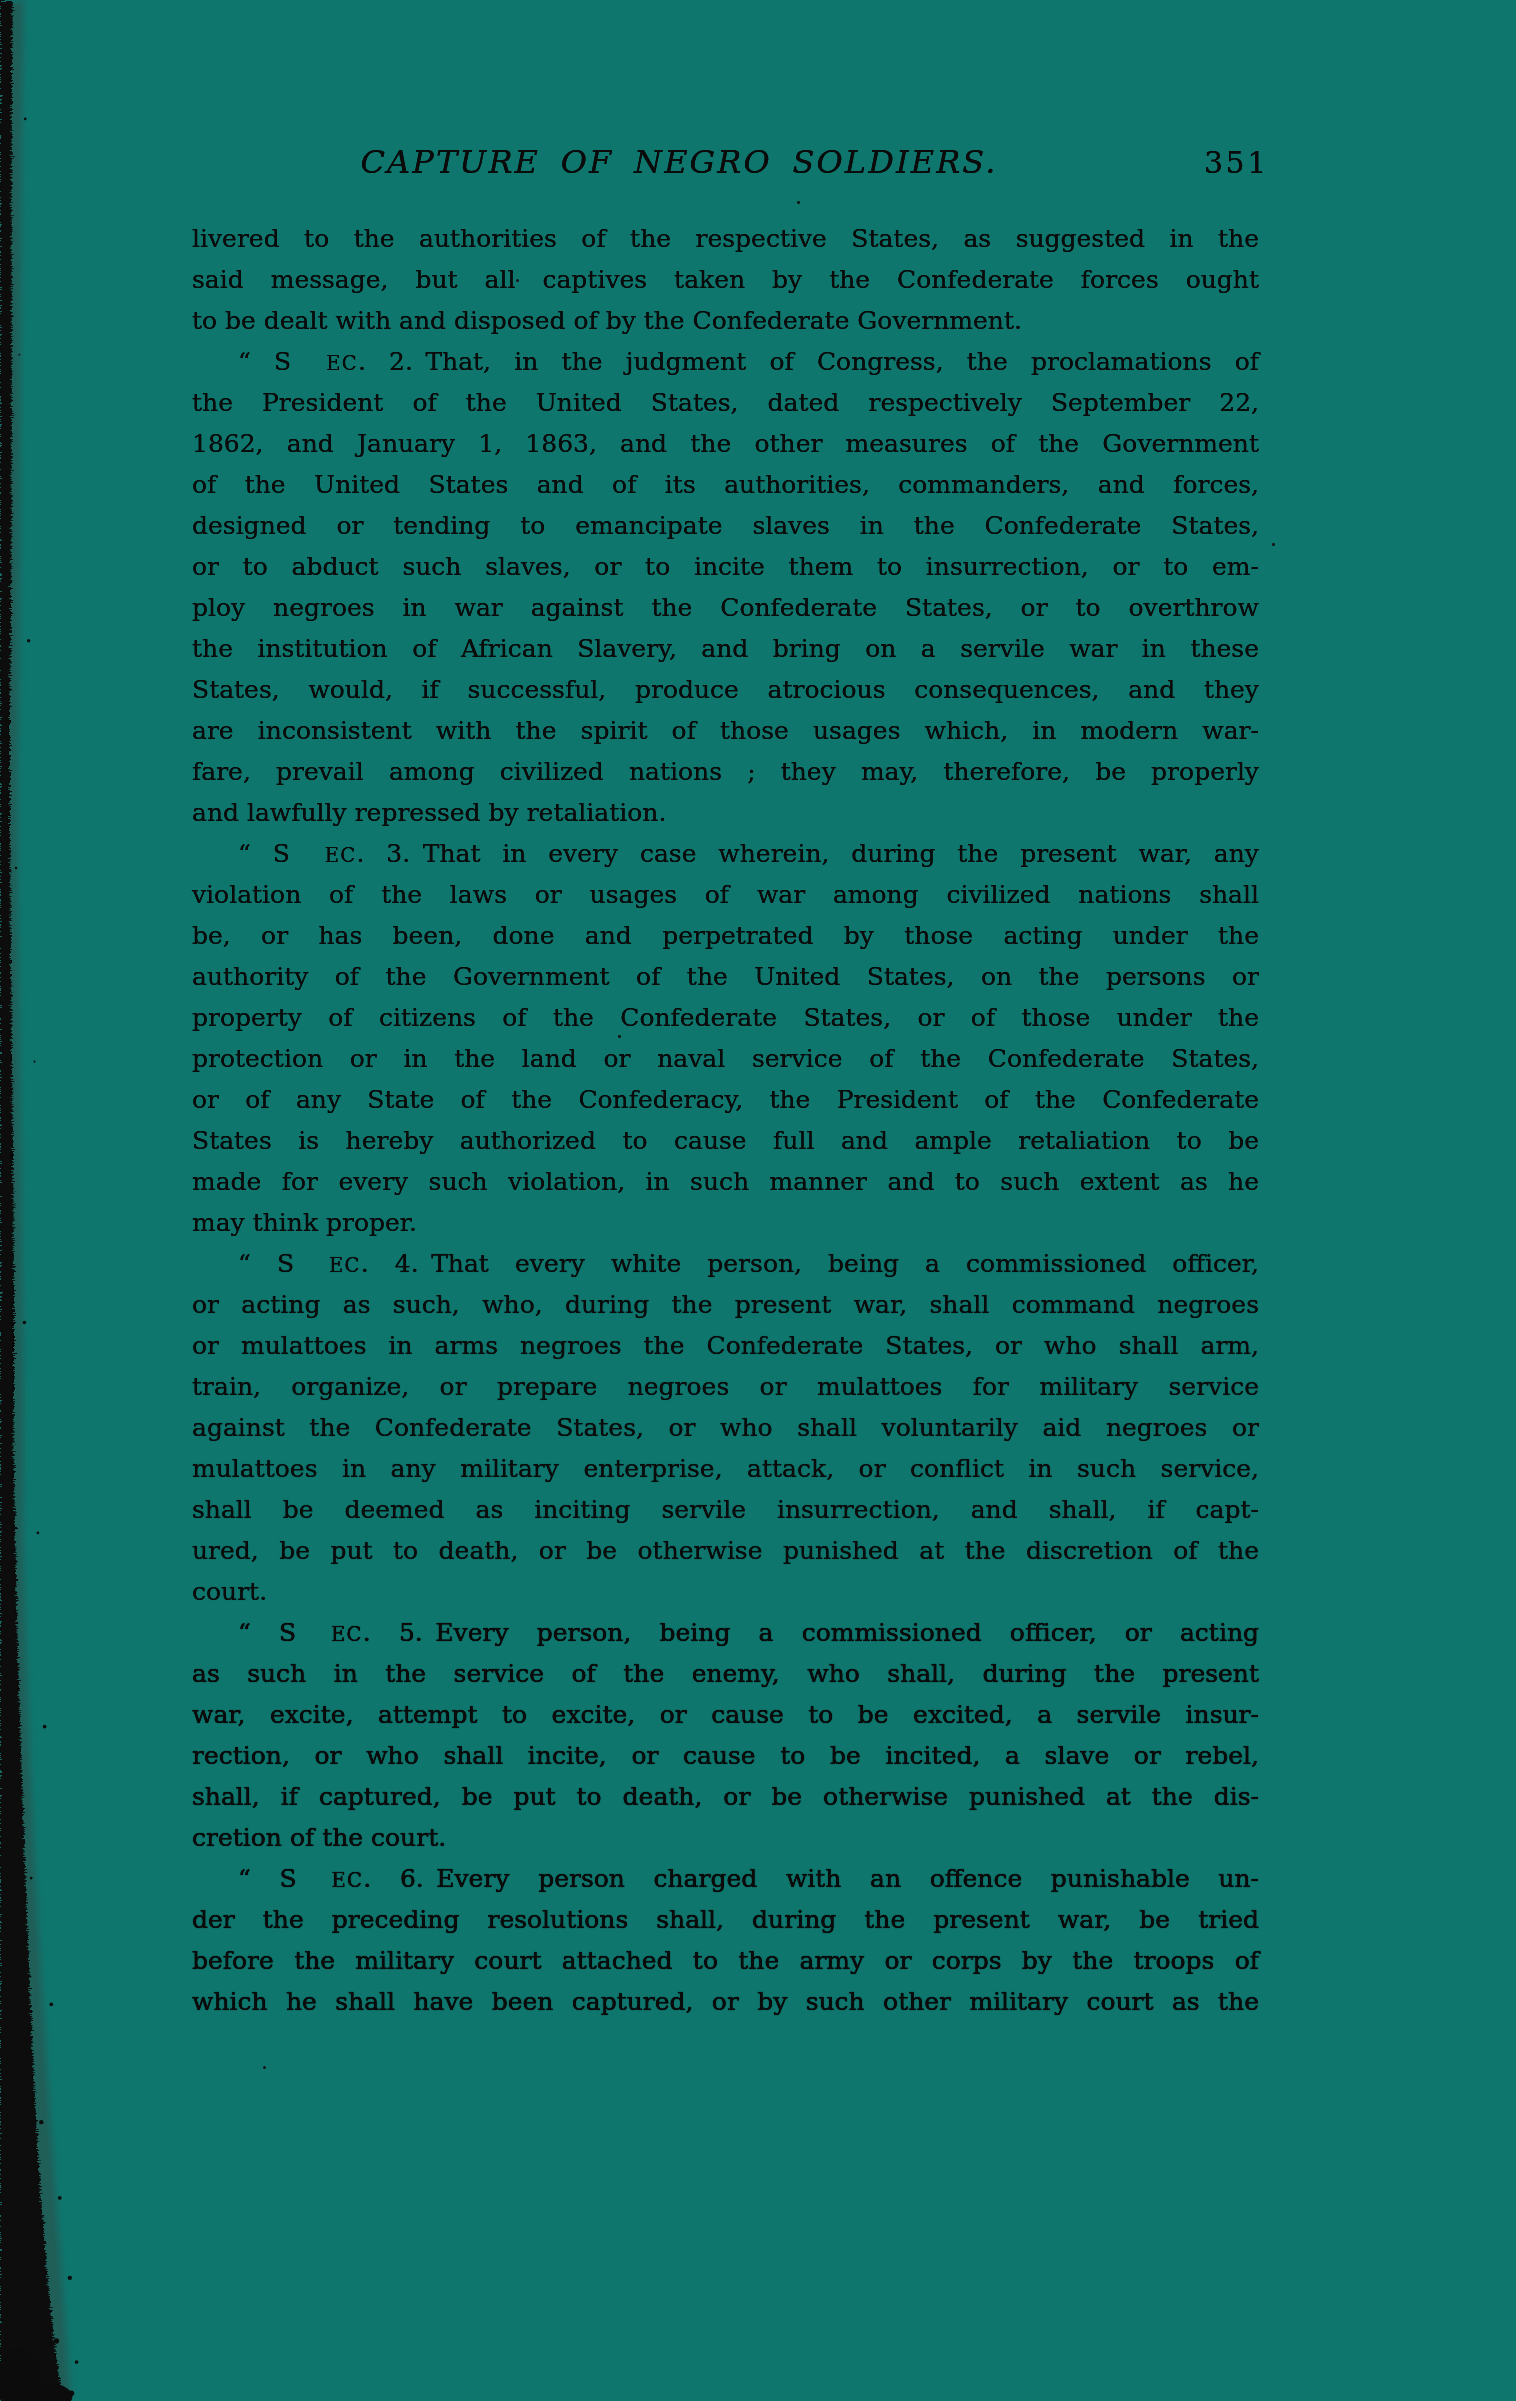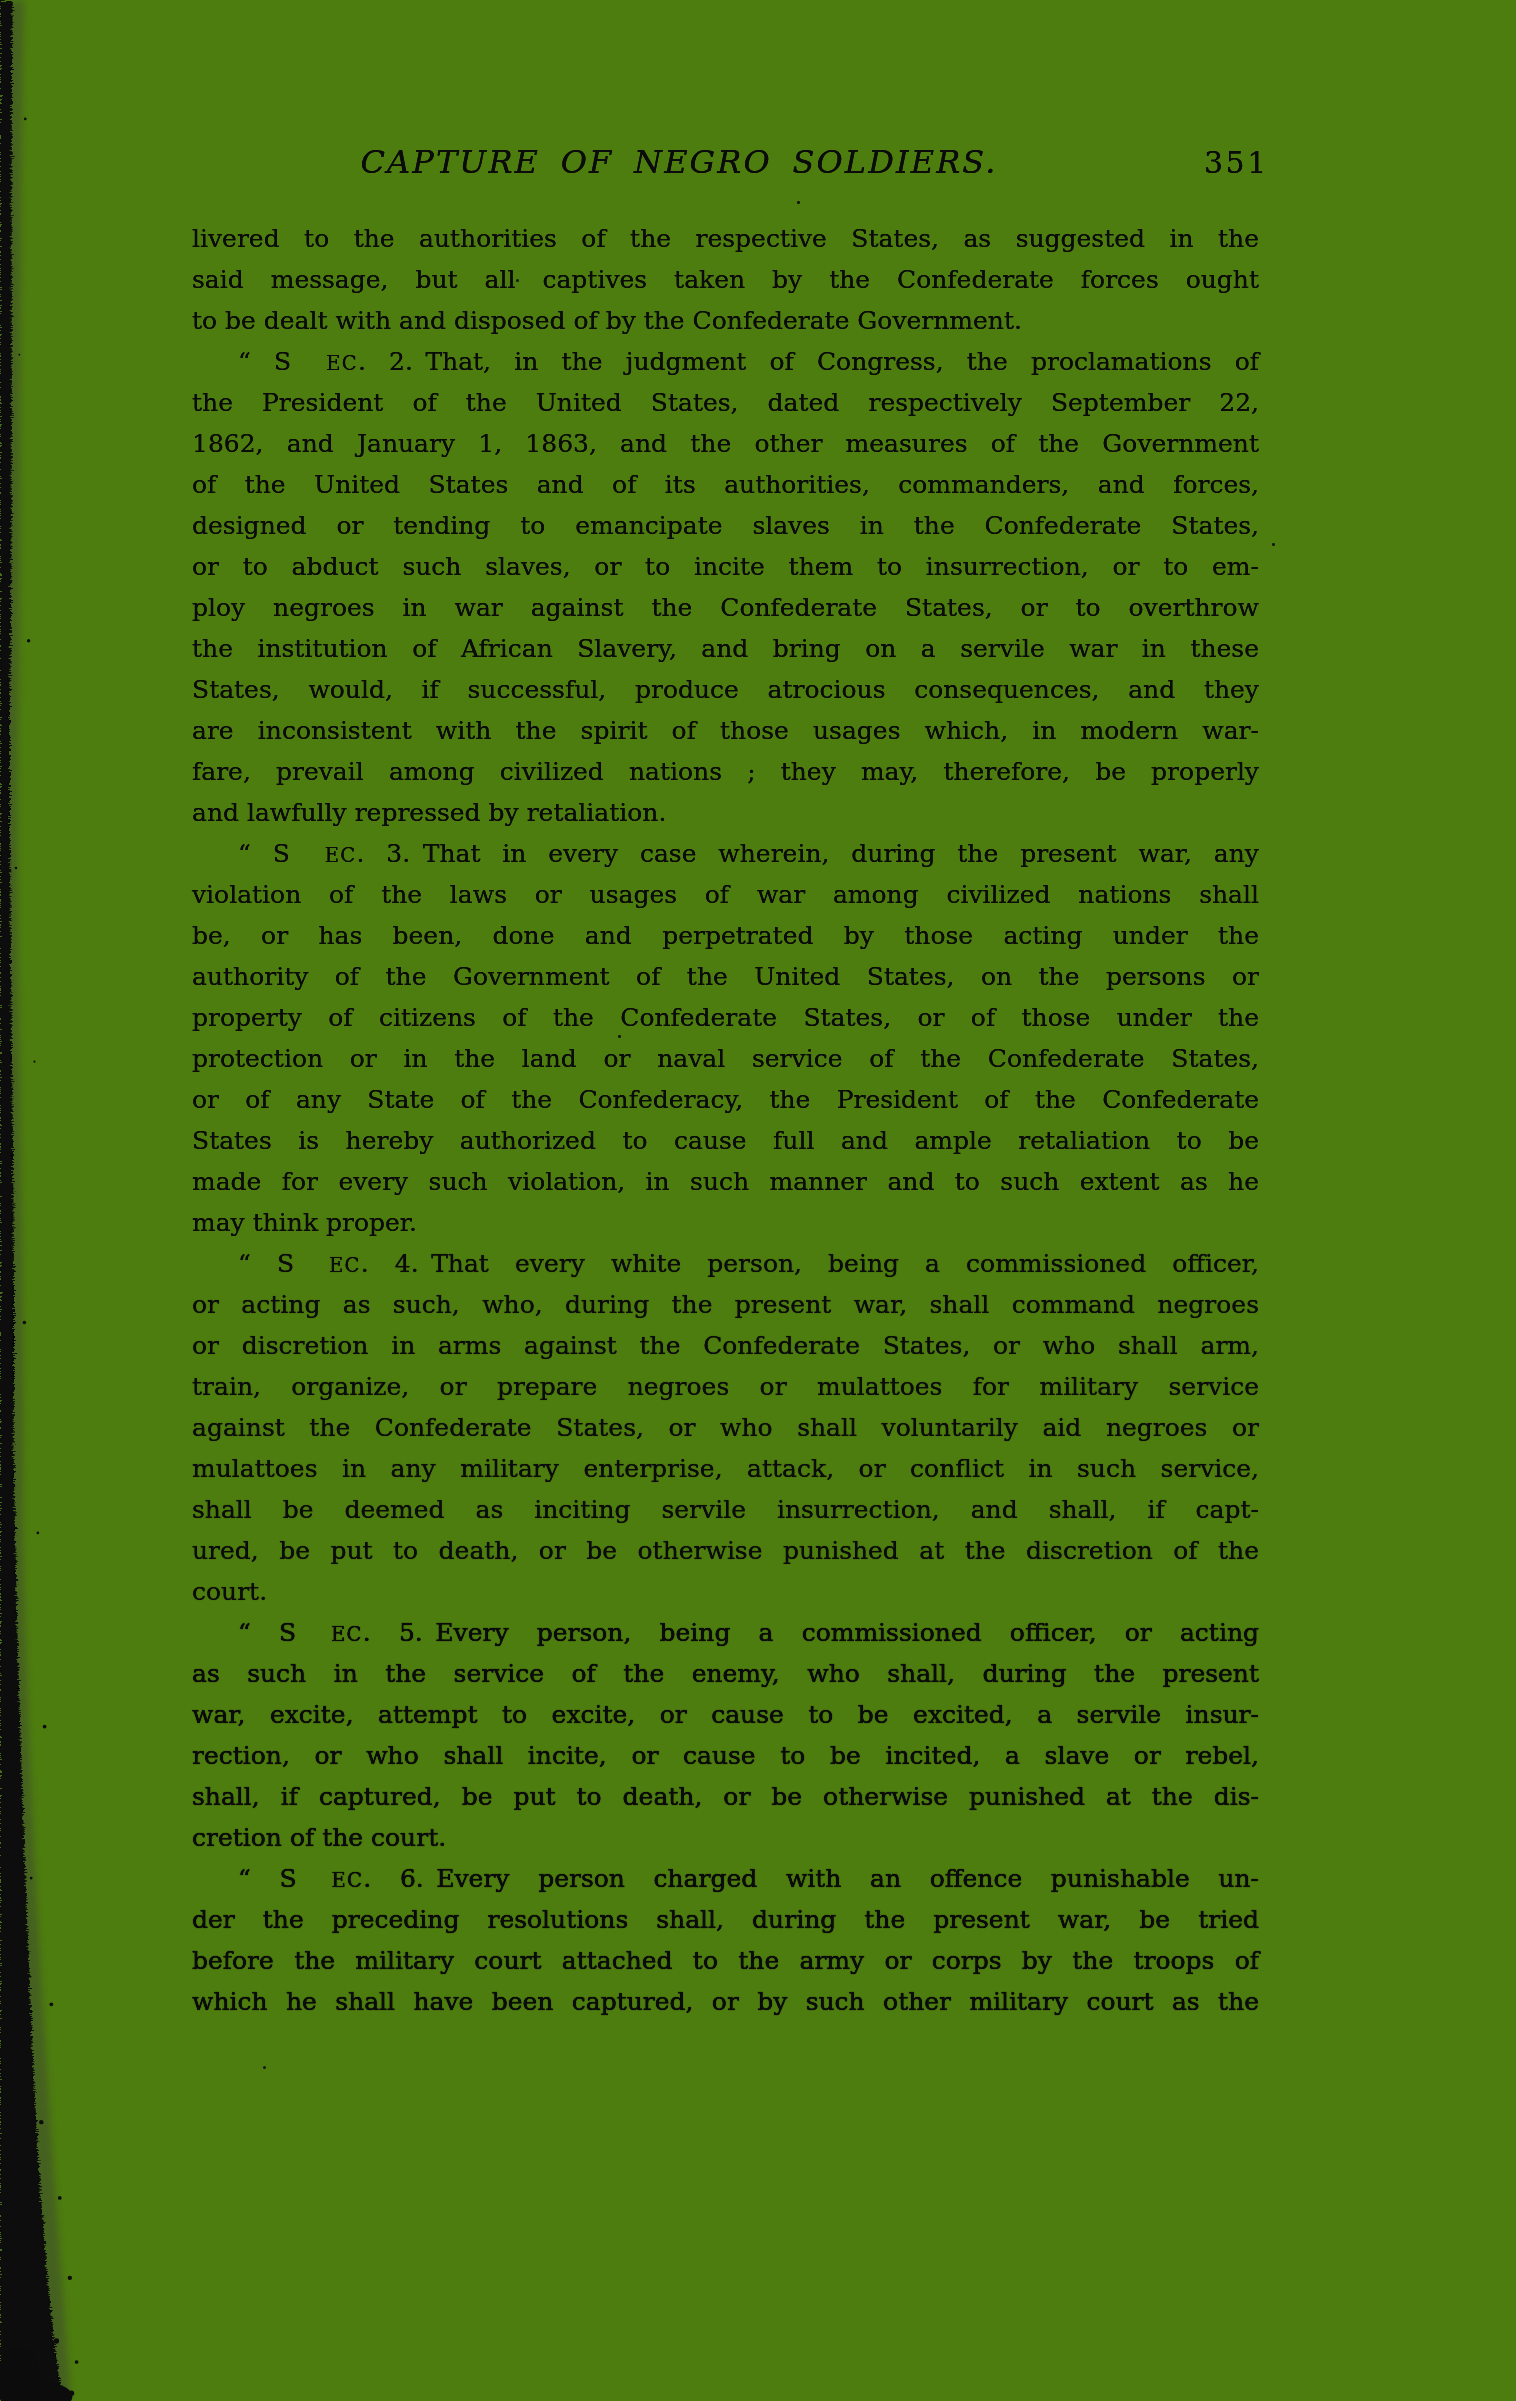--- a/index.html
+++ b/index.html
@@ -1,19 +1,19 @@
 <!DOCTYPE html>
 <html style="font-size:13.5px"><head>
 <meta charset="utf-8">
 <style>
   html,body { margin:0; padding:0; background:#e8e8e4; }
   .page {
     position:relative;
     width:1517px; height:2401px;
-    background:#4d7c0f;
+    background:#0f766e;
     font-family:"DejaVu Serif", serif;
     color:#0b0b0b;
     overflow:hidden;
     text-decoration:underline;
   }
   .running-head {
     position:absolute;
     top:143px; left:679px;
     transform:translateX(-50%);
     white-space:nowrap;
@@ -125,21 +125,21 @@
       <div class="line">be, or has been, done and perpetrated by those acting under the</div>
       <div class="line">authority of the Government of the United States, on the persons or</div>
       <div class="line">property of citizens of the Confederate States, or of those under the</div>
       <div class="line">protection or in the land or naval service of the Confederate States,</div>
       <div class="line">or of any State of the Confederacy, the President of the Confederate</div>
       <div class="line">States is hereby authorized to cause full and ample retaliation to be</div>
       <div class="line">made for every such violation, in such manner and to such extent as he</div>
       <div class="line no-j">may think proper.</div>
       <div class="line indent w-medium">“ S<span class="sc">EC</span>. 4. That every white person, being a commissioned officer,</div>
       <div class="line w-medium">or acting as such, who, during the present war, shall command negroes</div>
-      <div class="line w-medium">or discretion in arms against the Confederate States, or who shall arm,</div>
+      <div class="line w-medium">or mulattoes in arms negroes the Confederate States, or who shall arm,</div>
       <div class="line w-medium">train, organize, or prepare negroes or mulattoes for military service</div>
       <div class="line w-medium">against the Confederate States, or who shall voluntarily aid negroes or</div>
       <div class="line w-medium">mulattoes in any military enterprise, attack, or conflict in such service,</div>
       <div class="line w-medium">shall be deemed as inciting servile insurrection, and shall, if capt-</div>
       <div class="line w-medium">ured, be put to death, or be otherwise punished at the discretion of the</div>
       <div class="line no-j w-medium">court.</div>
       <div class="line indent w-heavy">“ S<span class="sc">EC</span>. 5. Every person, being a commissioned officer, or acting</div>
       <div class="line w-heavy">as such in the service of the enemy, who shall, during the present</div>
       <div class="line w-heavy">war, excite, attempt to excite, or cause to be excited, a servile insur-</div>
       <div class="line w-heavy">rection, or who shall incite, or cause to be incited, a slave or rebel,</div>

